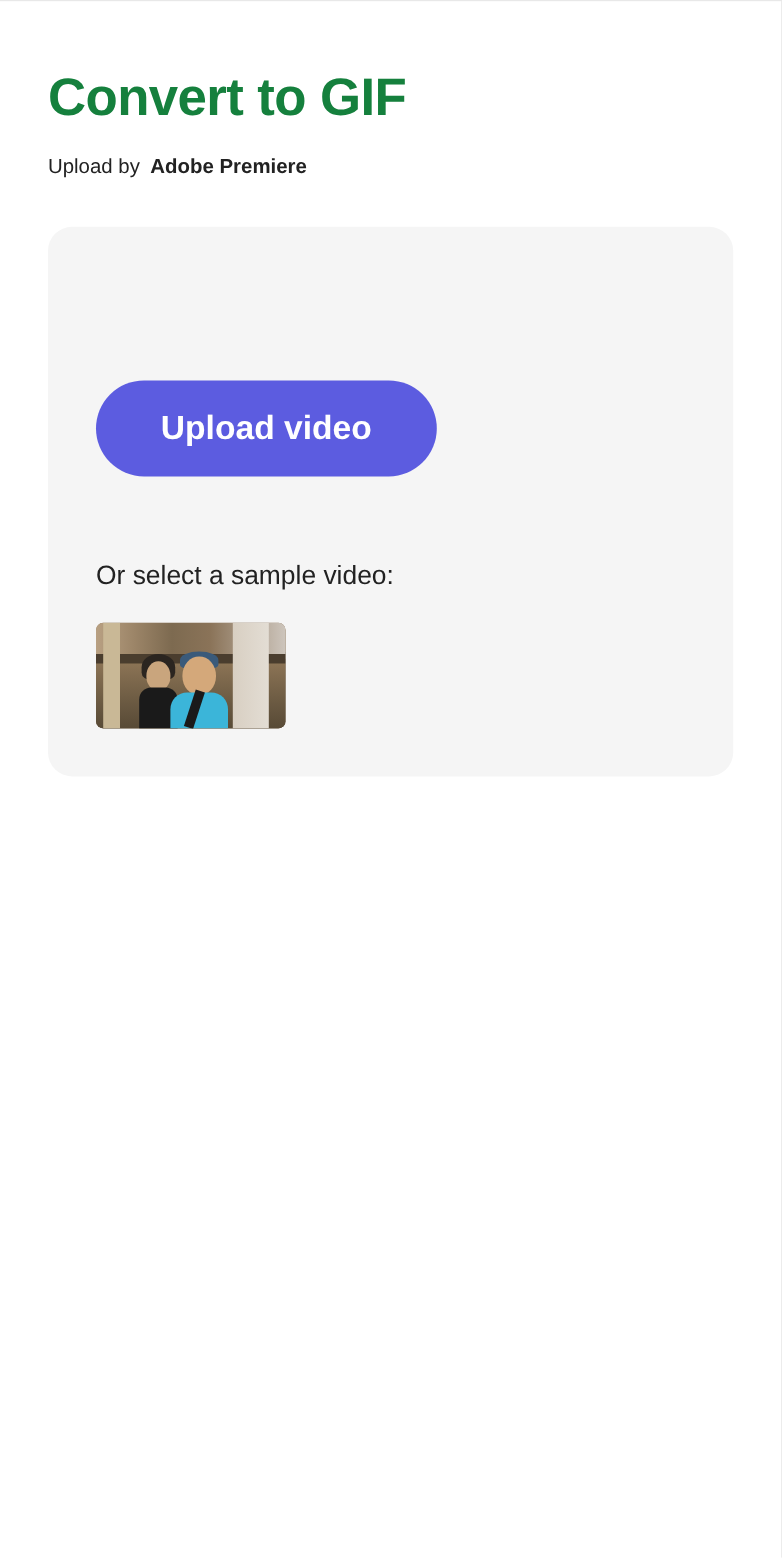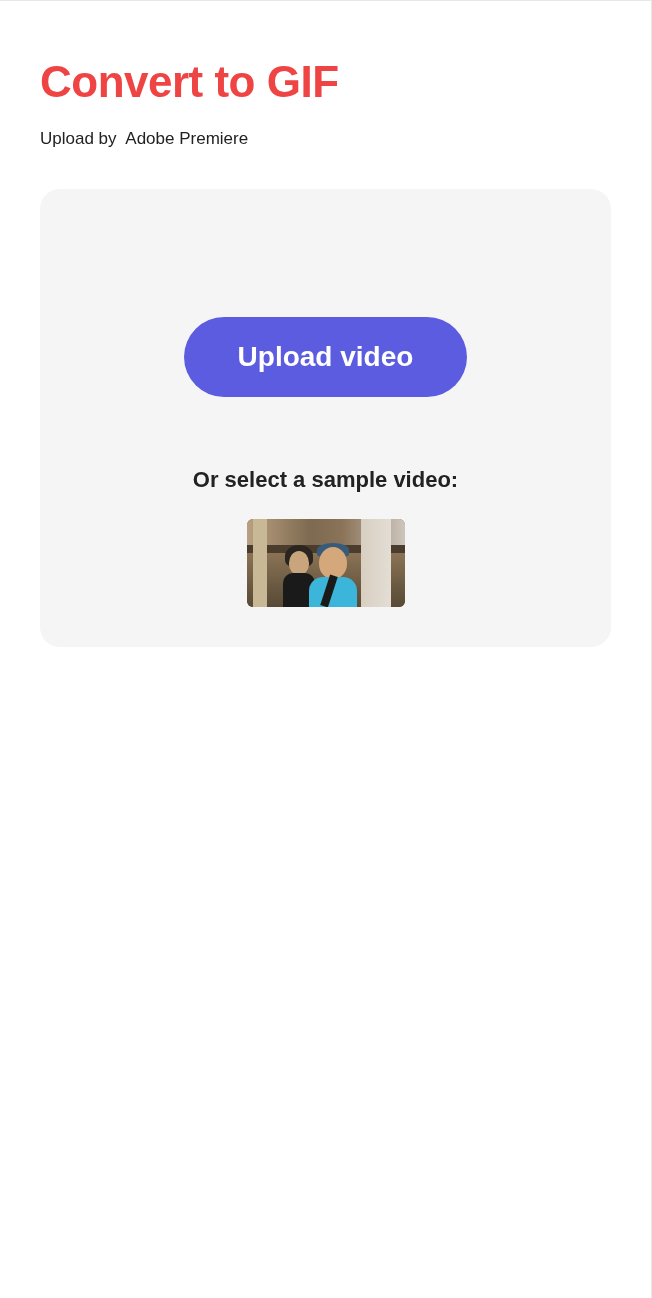--- a/index.html
+++ b/index.html
@@ -18,63 +18,63 @@
       padding: 0;
     }
     
     .container {
       padding: 56px 40px 0 40px;
     }
     
     .page-title {
       font-size: 44px;
       font-weight: 900;
-      color: #ef4444;
+      color: #15803d;
       letter-spacing: -0.5px;
       margin-bottom: 22px;
     }
     
     .powered-by {
       font-size: 17px;
       color: #222;
       margin-bottom: 40px;
     }
     
     .powered-by .brand {
-      font-weight: 400;
+      font-weight: 700;
       margin-left: 4px;
       margin-top: 44px;
     }
     
     .upload-panel {
       background: #f5f5f5;
       border-radius: 20px;
       padding: 128px 40px 40px 40px;
       display: flex;
       flex-direction: column;
-      align-items: center;
+      align-items: flex-start;
     }
     
     .upload-button {
       background: #5c5ce0;
       color: #fff;
       border: none;
       border-radius: 45px;
       padding: 24px 54px;
       font-size: 28px;
       font-weight: 600;
       cursor: pointer;
       font-family: inherit;
     }
     
     .sample-label {
       margin-top: 70px;
       font-size: 22px;
       color: #222;
-      font-weight: 700;
+      font-weight: 400;
     }
     
     .sample-thumb {
       margin-top: 26px;
       width: 158px;
       height: 88px;
       border-radius: 6px;
       overflow: hidden;
       cursor: pointer;
       position: relative;

